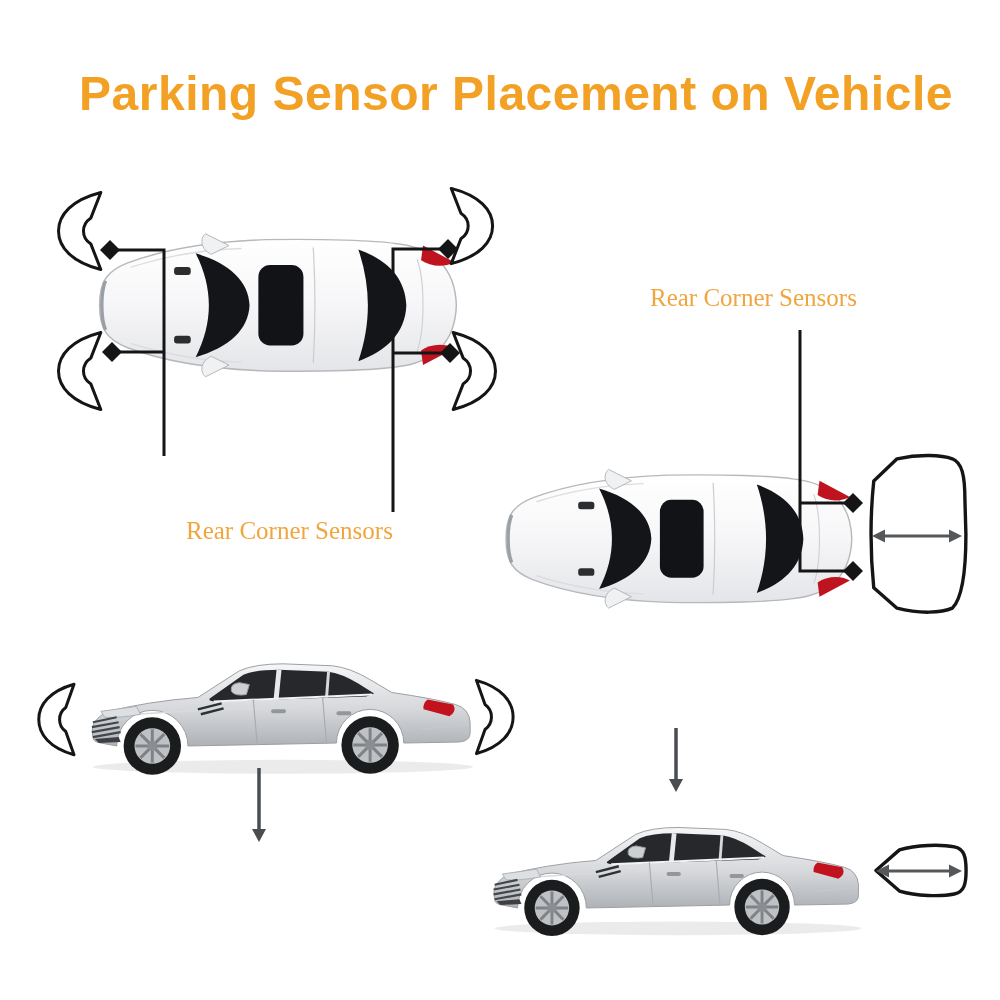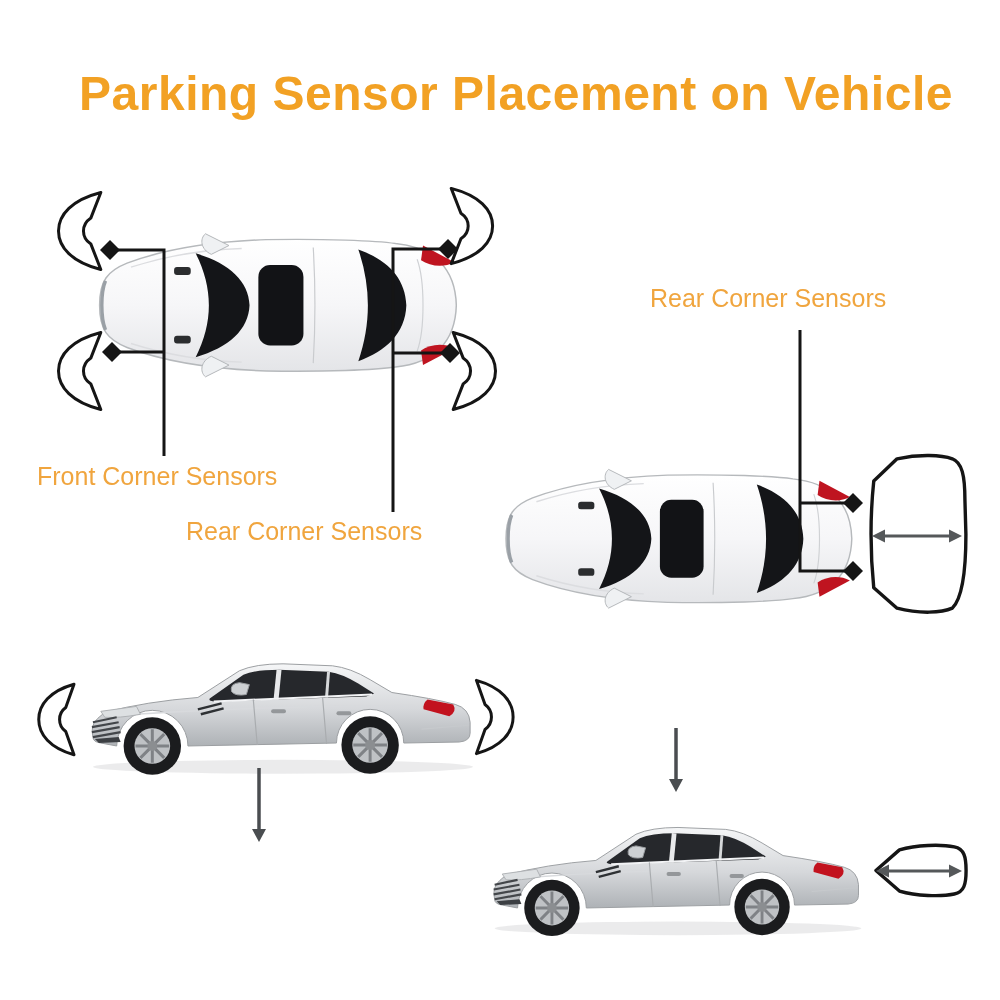--- a/index.html
+++ b/index.html
@@ -7,21 +7,21 @@
     position:relative;width:1000px;height:1000px;background:#ffffff;
     font-family:"Liberation Sans",sans-serif;overflow:hidden;
   }
   .title{
     position:absolute;top:50px;left:0;width:1000px;margin:16px;
     text-align:center;font-size:48px;font-weight:700;letter-spacing:.5px;
     color:var(--accent-orange,#F2A124);white-space:nowrap;
   }
   .lbl{
     position:absolute;font-size:25px;line-height:1.15;
-    color:var(--label-orange,#F0A53E);white-space:nowrap;
+    color:var(--label-orange,#F0A53E);white-space:nowrap;font-family:Liberation Serif, serif;
   }
   svg.art{position:absolute;left:0;top:0;width:1000px;height:1000px;}
 </style>
 </head>
 <body>
 
 <div class="canvas">
 
   <svg class="art" viewBox="0 0 1000 1000" aria-hidden="true">
     <defs>
@@ -139,21 +139,20 @@
       <g>
         <path d="M887,871 H951" stroke="var(--arrow-gray,#55585A)" stroke-width="3" fill="none"></path>
         <path d="M876,871 L889,864.5 L889,877.5 Z" fill="var(--arrow-gray,#55585A)"></path>
         <path d="M962,871 L949,864.5 L949,877.5 Z" fill="var(--arrow-gray,#55585A)"></path>
       </g>
     </g>
   </svg>
 
   <h1 class="title">Parking Sensor Placement on Vehicle</h1>
 
-  <div class="lbl" style="left:37px;top:462px">Front Corner Sensors</div>
 
   <div class="lbl" style="left:186px;top:517px">Rear Corner Sensors</div>
 
   <div class="lbl" style="left:650px;top:284px">Rear Corner Sensors</div>
 
 
 
 </div>
 
 </body></html>

